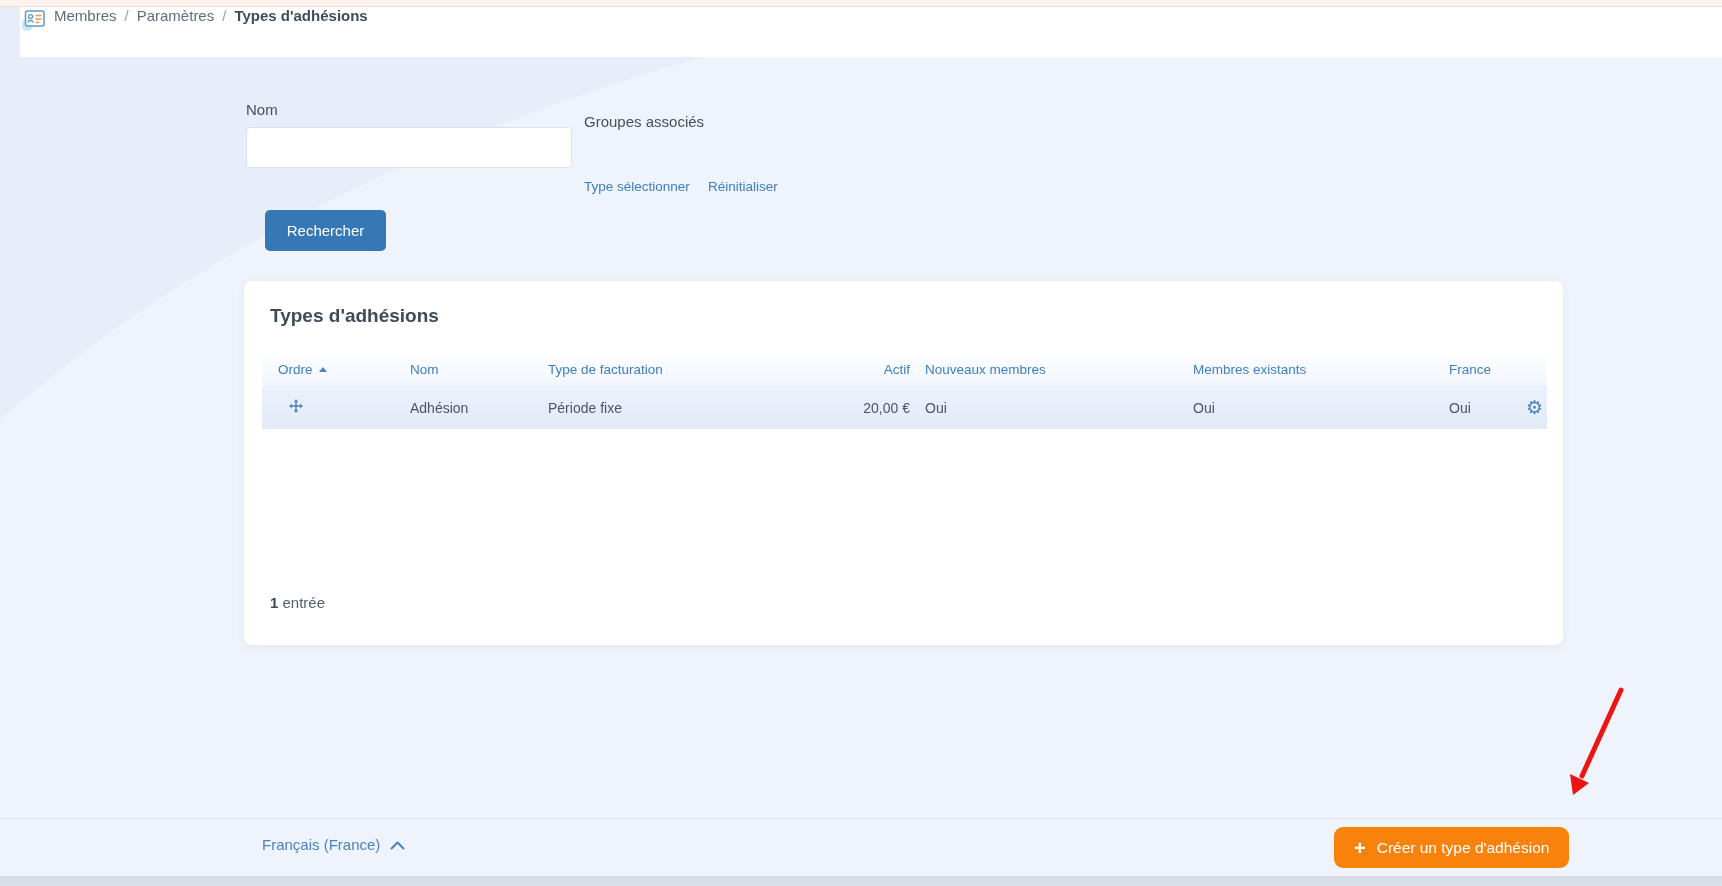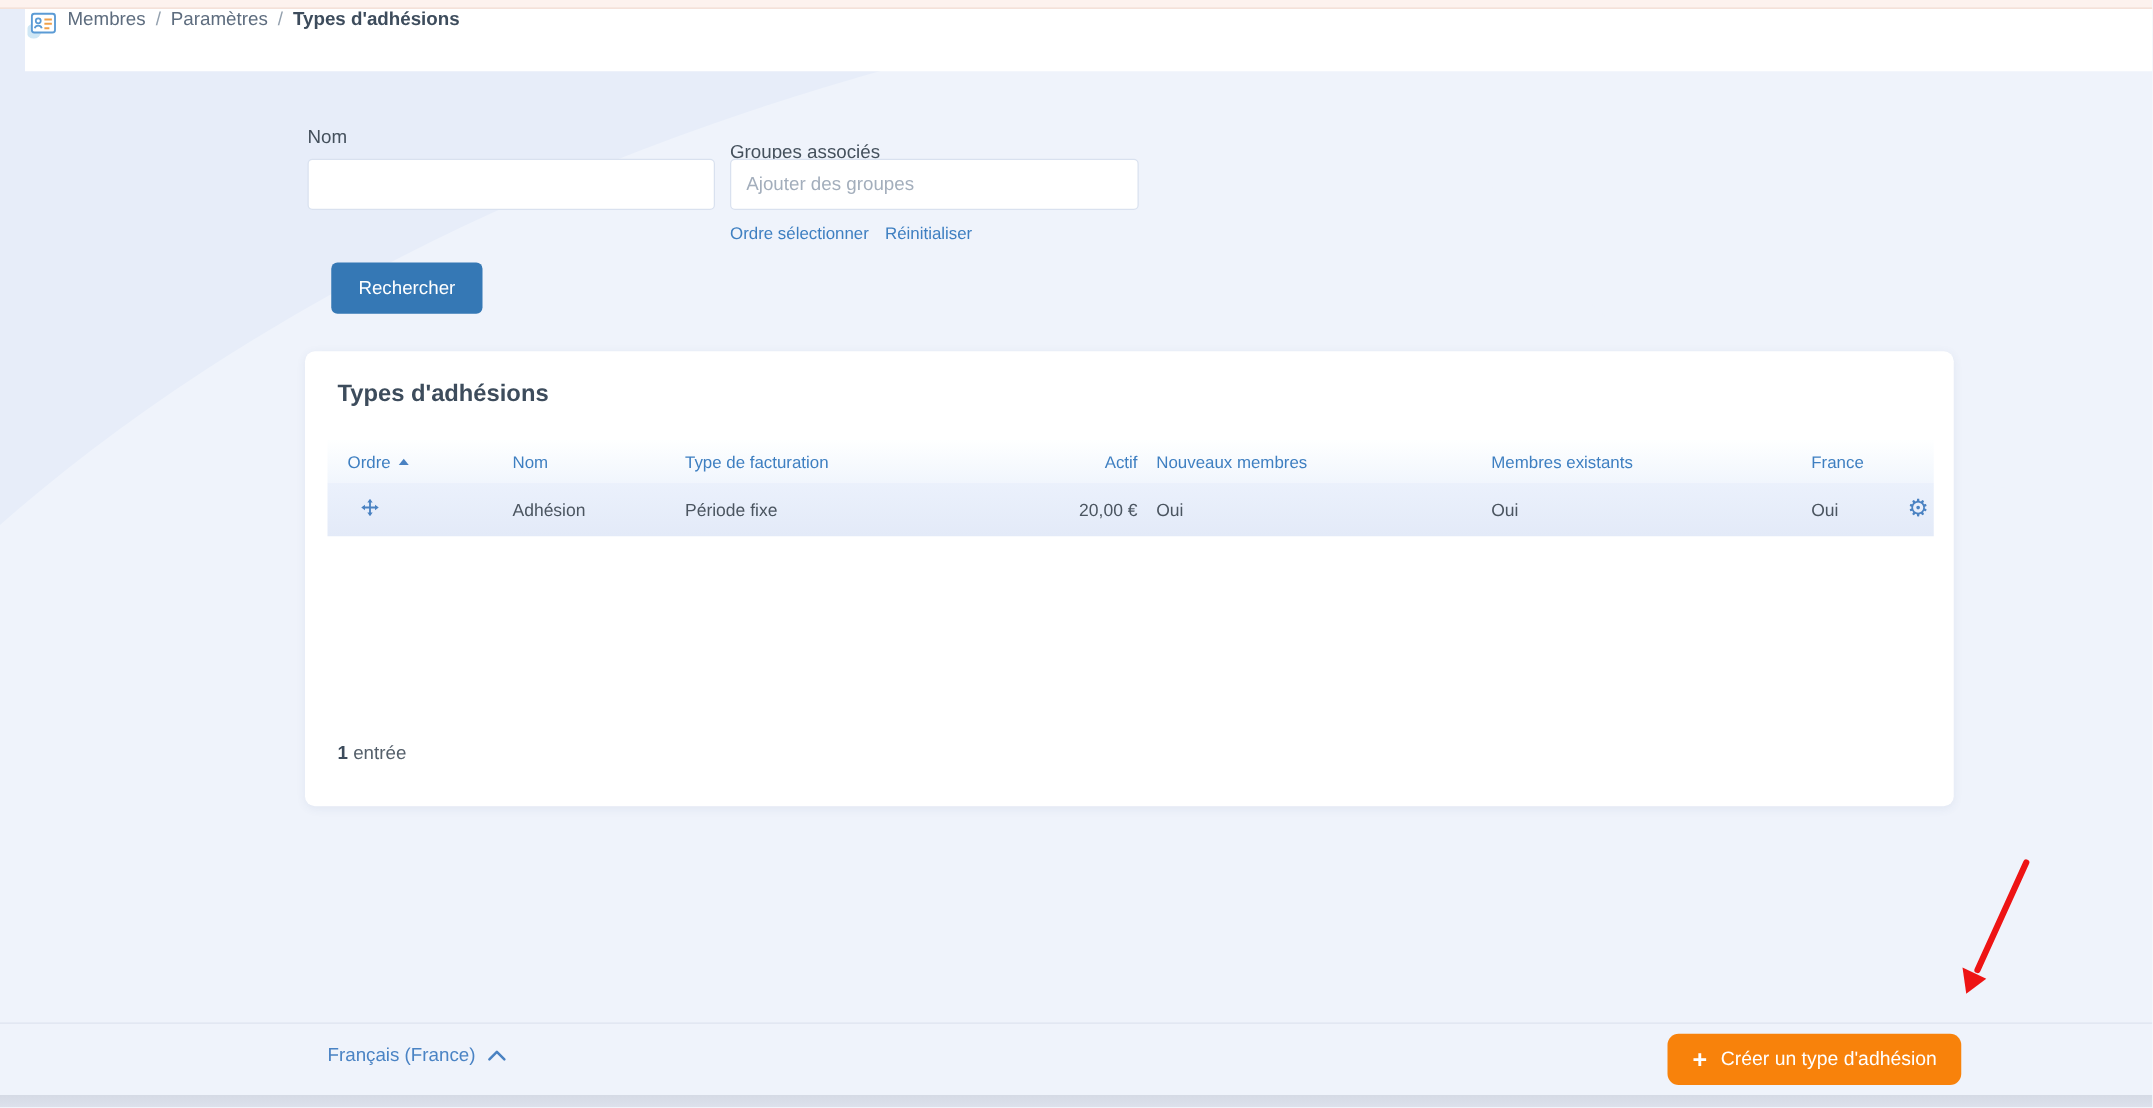--- a/index.html
+++ b/index.html
@@ -109,23 +109,22 @@
     <span class="crumb-sep">/</span>
     <span class="crumb-current">Types d'adhésions</span>
   </div>
 
   <div class="sec-title">Recherche</div>
 
   <div class="field-label lbl-nom">Nom</div>
   <input class="txt-input in-nom" type="text" value="" style="">
 
   <div class="field-label lbl-groupes">Groupes associés</div>
-  <input class="txt-input in-groupes" type="text" placeholder="Ajouter des groupes" style="">
 
-  <span class="mini-link lnk-all">Ordre sélectionner</span>
+  <span class="mini-link lnk-all">Type sélectionner</span>
   <span class="mini-link lnk-reset">Réinitialiser</span>
 
   <button class="btn-search">Rechercher</button>
 
   <div class="card">
     <div class="card-title">Types d'adhésions</div>
 
     <div class="tbl">
       <div class="thead">
         <div class="th c0">

